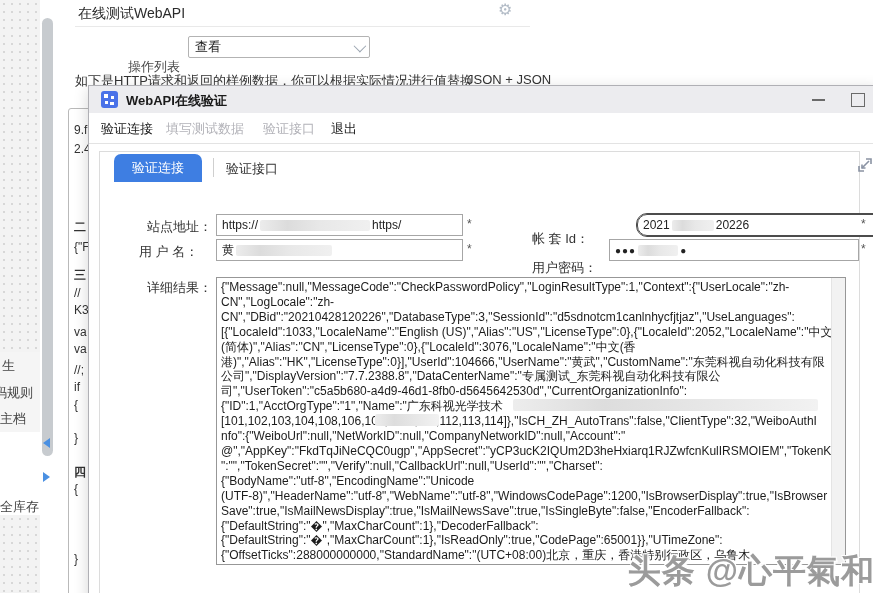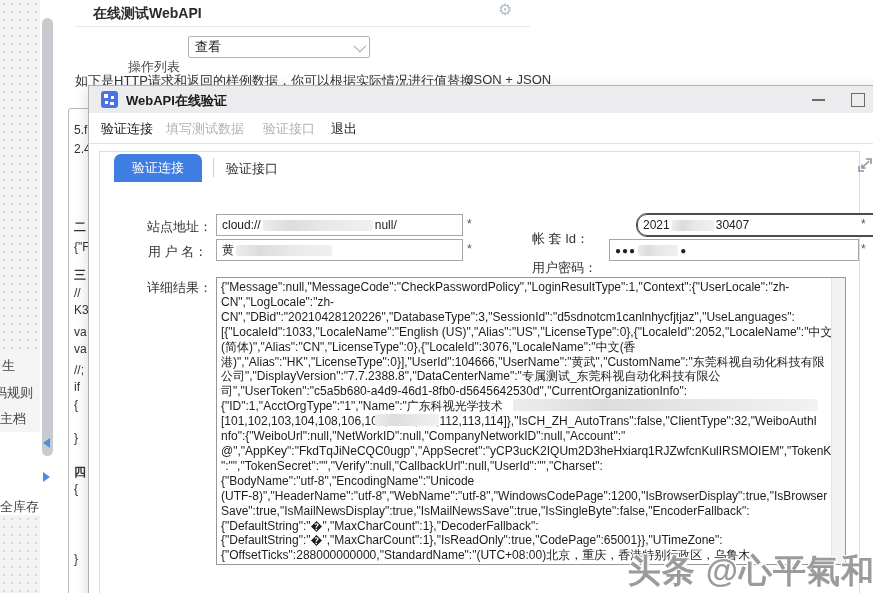--- a/index.html
+++ b/index.html
@@ -65,35 +65,35 @@
 
   <div class="abs sbfrag" style="left:2px;top:357px;">生</div>
   <div class="abs sbfrag" style="left:-6px;top:384px;">码规则</div>
   <div class="abs sbfrag" style="left:0px;top:410px;">主档</div>
   <div class="abs sbfrag" style="left:0px;top:498px;">全库存</div>
 
   <div class="abs vscroll" style="left:42px;top:18px;width:11px;height:438px;"></div>
   <div class="tri left" style="left:43px;top:438px;"></div>
   <div class="tri right" style="left:43px;top:472px;"></div>
 
-  <div class="abs pg-title" style="left:93px;top:5px;font-weight:bold;">在线测试WebAPI</div>
+  <div class="abs pg-title" style="left:78px;top:5px;">在线测试WebAPI</div>
   <div class="abs gear" style="left:498px;top:2px;">⚙</div>
   <div class="abs divider" style="left:75px;top:26px;width:455px;"></div>
 
   <div class="abs lbl" style="left:128px;top:58px;">操作列表</div>
   <div class="abs select" style="left:188px;top:36px;width:182px;height:22px;">
     <span>查看</span>
     <span class="chev"></span>
   </div>
 
   <div class="abs hint" style="left:75px;top:72px;">如下是HTTP请求和返回的样例数据，你可以根据实际情况进行值替换</div>
   <div class="abs hint" style="left:467px;top:72px;">JSON + JSON</div>
 
   <div class="abs codebox" style="left:68px;top:108px;width:60px;height:485px;">
-    <div class="frag" style="top:14px;">5.f</div>
+    <div class="frag" style="top:14px;">9.f</div>
     <div class="frag" style="top:33px;">2.4</div>
     <div class="frag cjk" style="top:110px;">二</div>
     <div class="frag" style="top:131px;">{"F</div>
     <div class="frag cjk" style="top:158px;">三</div>
     <div class="frag" style="top:177px;">//</div>
     <div class="frag" style="top:194px;text-align:right;">K3</div>
     <div class="frag" style="top:216px;">va</div>
     <div class="frag" style="top:233px;">va</div>
     <div class="frag" style="top:254px;">//;</div>
     <div class="frag" style="top:271px;text-align:center;">if</div>
@@ -132,35 +132,35 @@
 
     <svg class="expand-ico" viewBox="0 0 18 18">
       <polyline points="10,3 15,3 15,8" fill="none" stroke="#8a93a3" stroke-width="1.6"></polyline>
       <polyline points="8,15 3,15 3,10" fill="none" stroke="#8a93a3" stroke-width="1.6"></polyline>
       <line x1="13" y1="5" x2="6" y2="12" stroke="#8a93a3" stroke-width="1.6"></line>
       <polyline points="6,8.5 6,12 9.5,12" fill="none" stroke="#8a93a3" stroke-width="1.6"></polyline>
     </svg>
 
     <div class="flabel" style="left:58px;top:132px;">站点地址：</div>
     <div class="xinput" style="left:127px;top:128px;width:235px;">
-      <span>cloud://</span>
+      <span>https://</span>
       <span class="redact" style="width:110px;margin:0 2px;"></span>
-      <span>null/</span>
+      <span>https/</span>
     </div>
     <div class="star" style="left:378px;top:131px;">*</div>
 
     <div class="flabel" style="left:443px;top:144px;">帐 套 Id：</div>
     <div class="xinput focus" style="left:548px;top:128px;width:238px;border-radius:10px;">
       <span>2021</span>
       <span class="redact" style="width:42px;margin:0 2px;"></span>
-      <span>30407</span>
+      <span>20226</span>
     </div>
     <div class="star" style="left:772px;top:131px;">*</div>
 
-    <div class="flabel" style="left:59px;top:157px;">用 户 名：</div>
+    <div class="flabel" style="left:50px;top:157px;">用 户 名：</div>
     <div class="xinput" style="left:127px;top:153px;width:235px;">
       <span>黄</span>
       <span class="redact" style="width:96px;margin:0 2px;"></span>
     </div>
     <div class="star" style="left:378px;top:156px;">*</div>
 
     <div class="flabel" style="left:443px;top:173px;">用户密码：</div>
     <div class="xinput" style="left:520px;top:153px;width:238px;">
       <span class="dots9">●●●</span>
       <span class="redact" style="width:40px;margin:0 2px;"></span>

